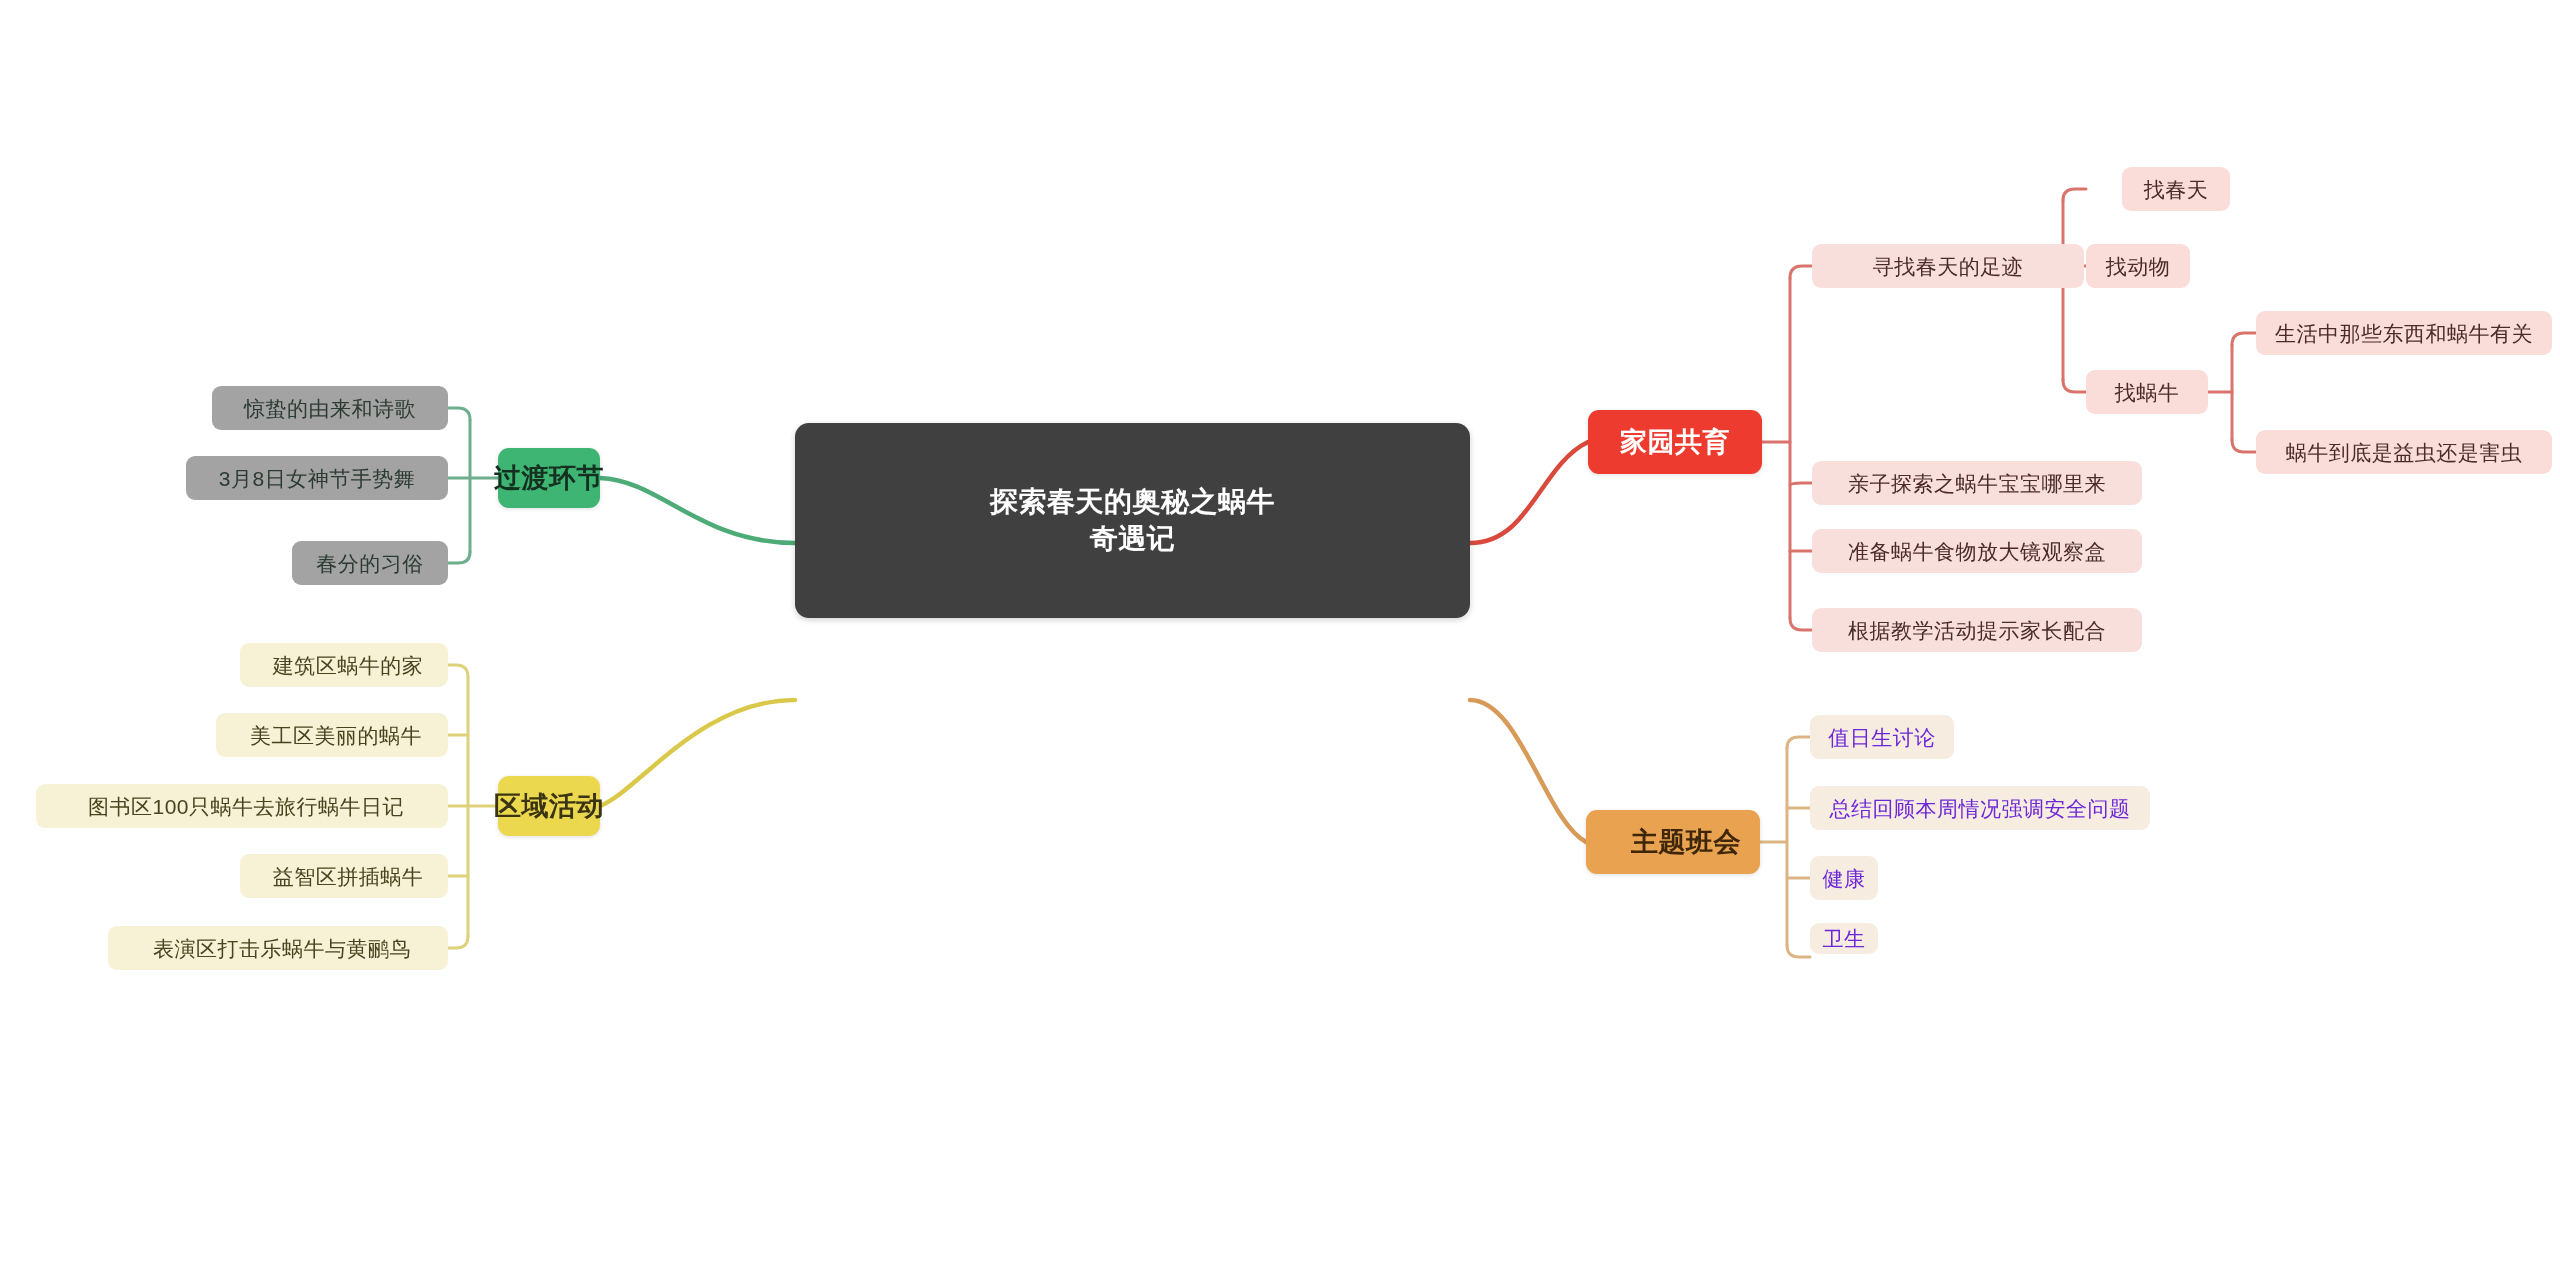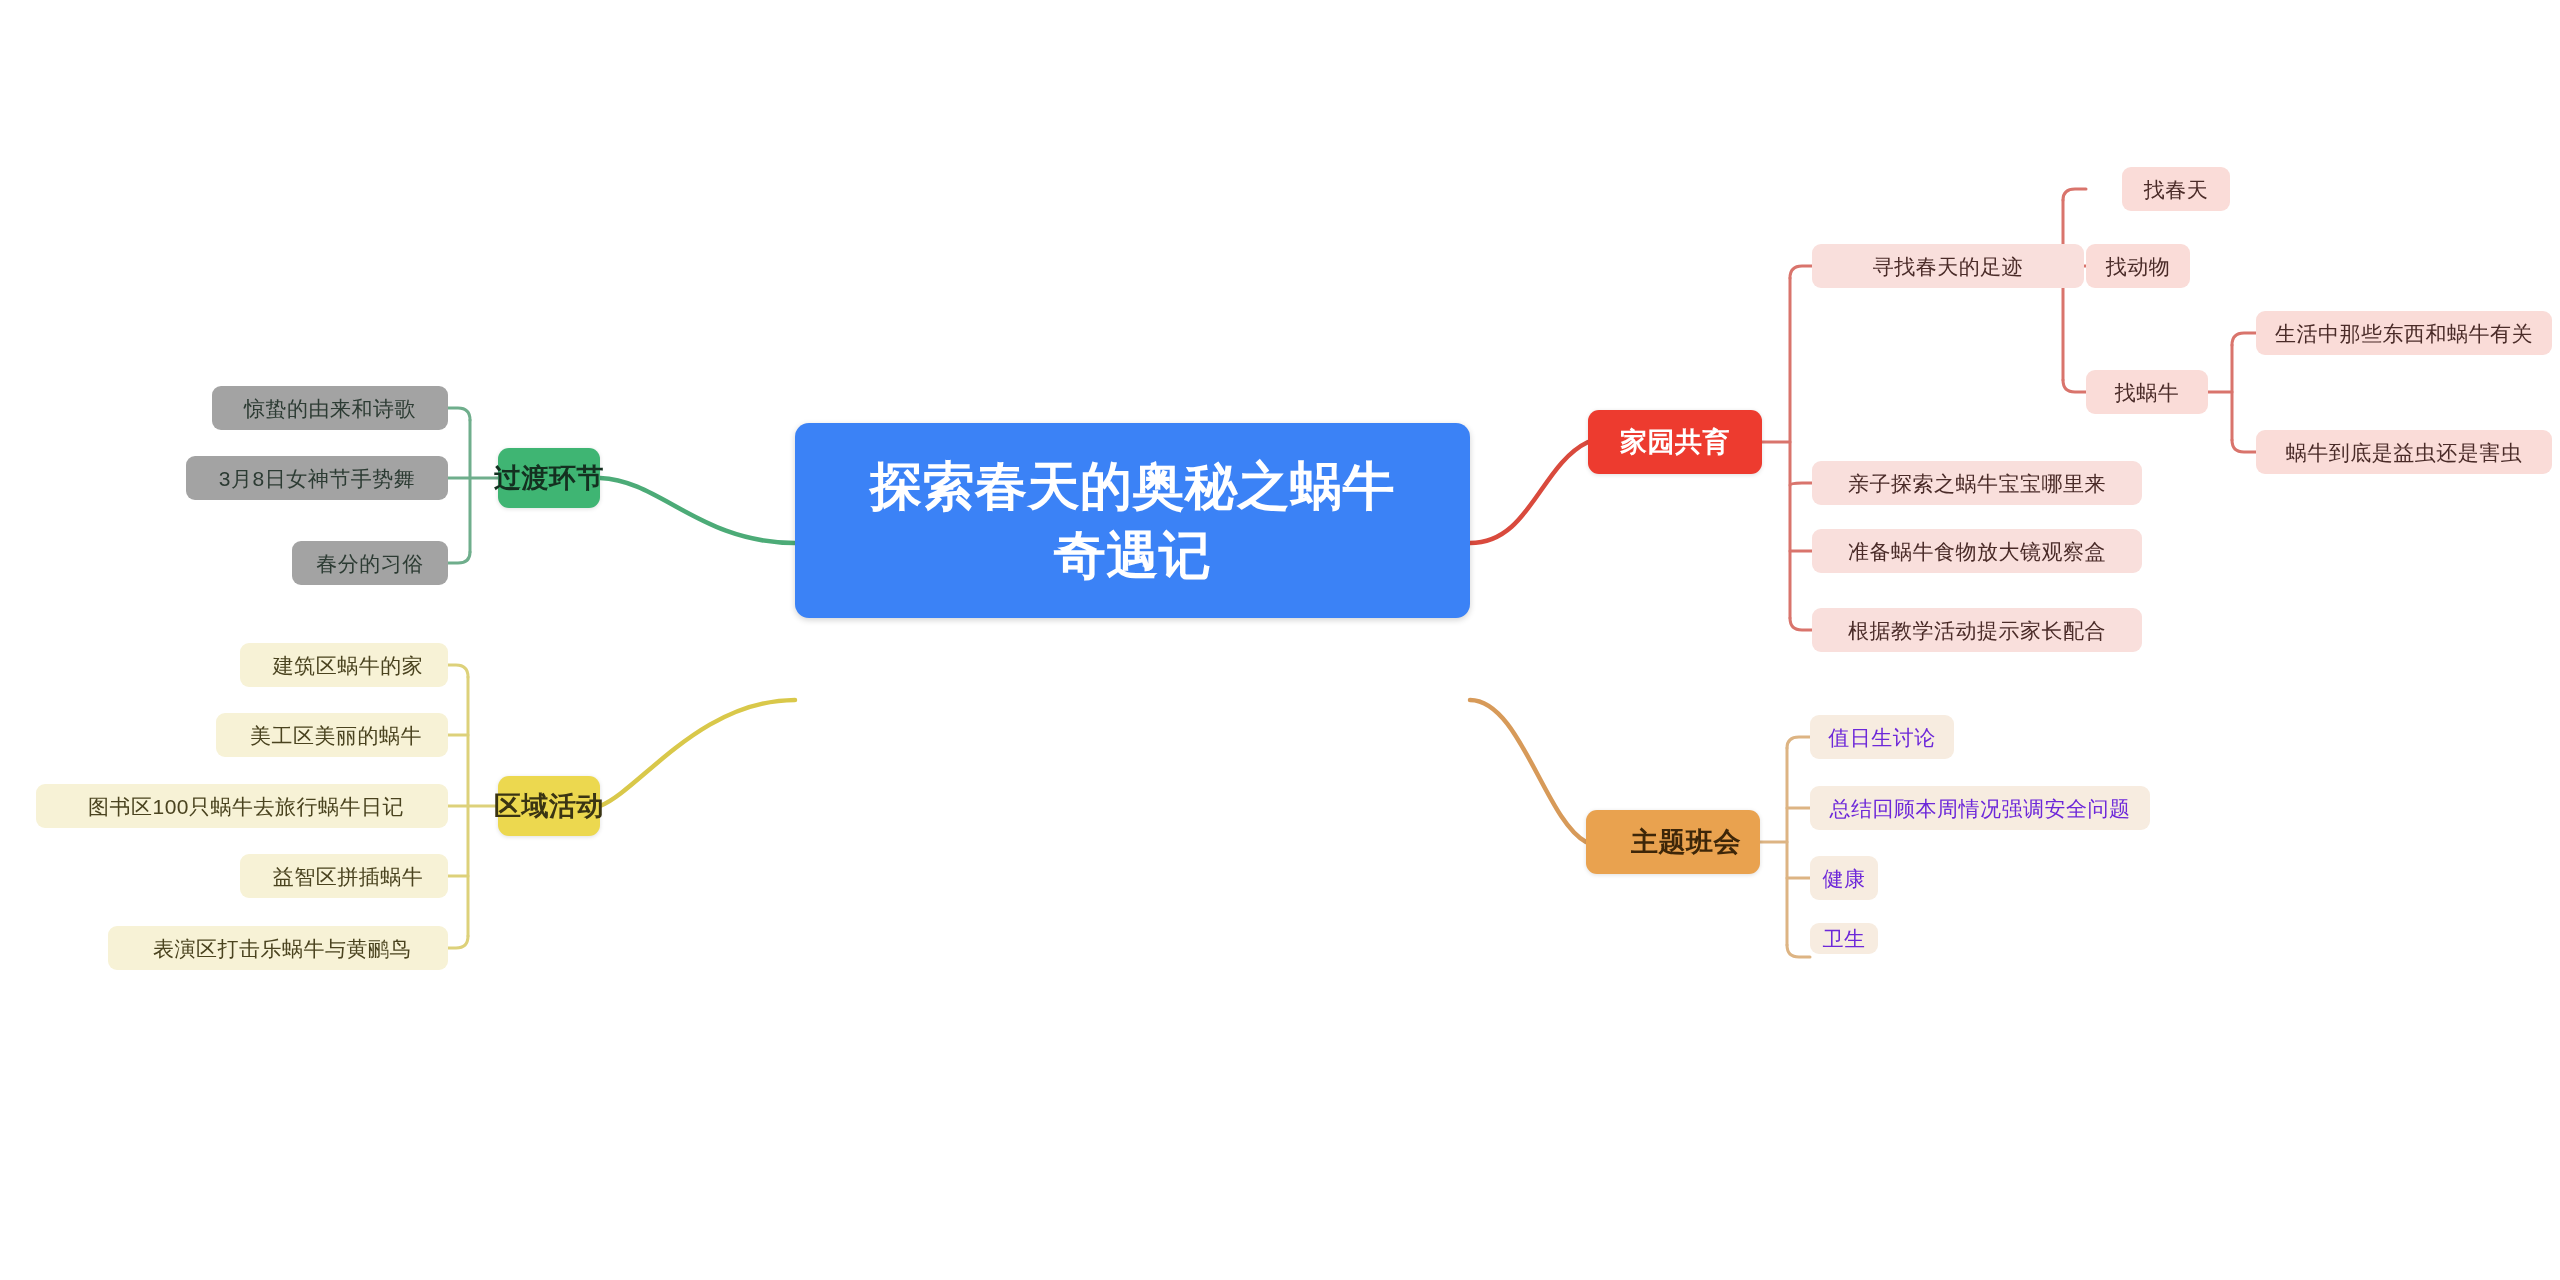--- a/index.html
+++ b/index.html
@@ -32,24 +32,24 @@
     display: flex;
     align-items: center;
     justify-content: center;
     text-align: center;
     white-space: nowrap;
     letter-spacing: 0.5px;
   }
 
   
   .root {
-    background: #3b82f6;
+    background: #404040;
     color: #ffffff;
     border-radius: 14px;
-    font-size: 52px;
+    font-size: 28px;
     font-weight: 700;
     line-height: 1.32;
     white-space: normal;
     padding: 8px 18px;
     box-shadow: 0 2px 6px rgba(0,0,0,0.18);
   }
 
   
   .b1 {
     border-radius: 11px;

